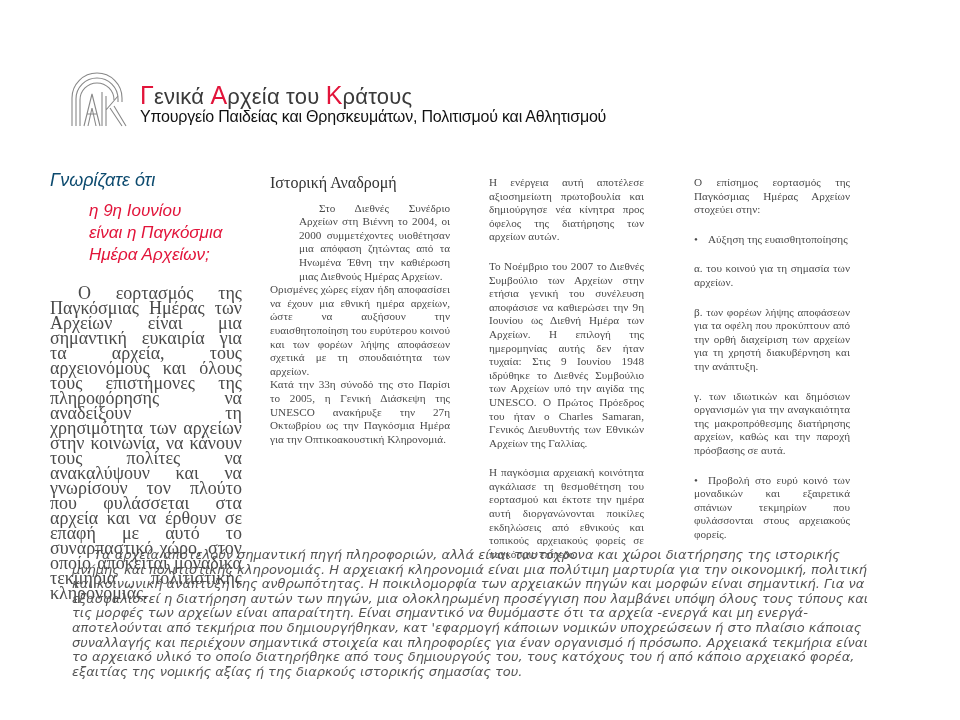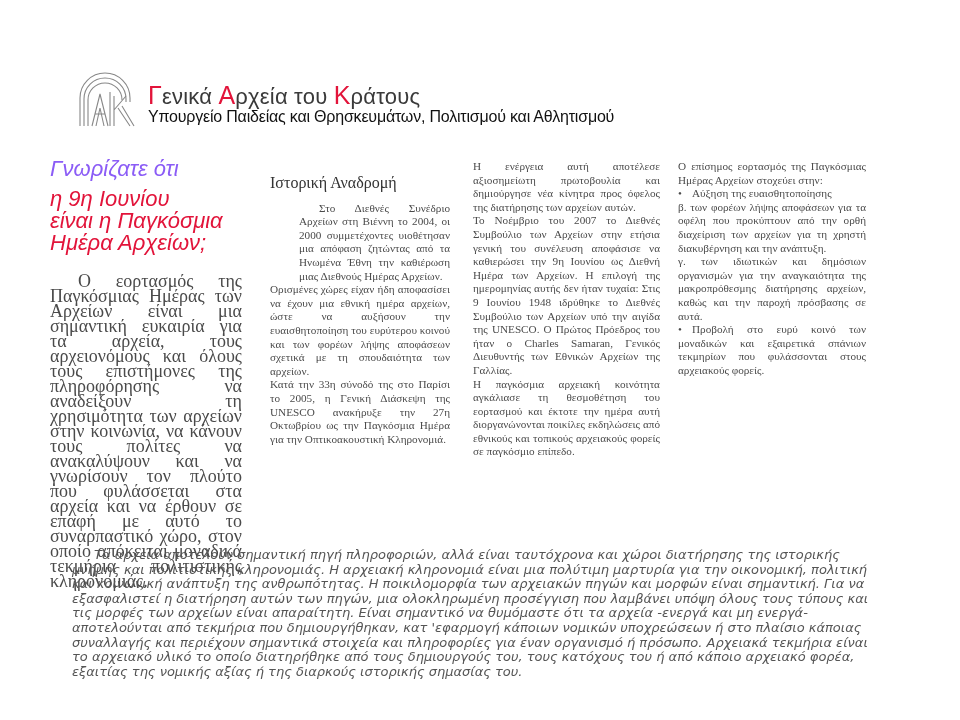--- a/index.html
+++ b/index.html
@@ -1,38 +1,38 @@
 <!DOCTYPE html>
 <html><head>
 <meta charset="utf-8">
 <style>
   html, body { margin:0; padding:0; background:#ffffff; }
   body { width:960px; height:720px; position:relative; overflow:hidden; font-family:"Liberation Serif", serif; color:#333; }
-  .header { position:absolute; left:72px; top:68px; width:460px; height:66px; }
+  .header { position:absolute; left:64px; top:68px; width:460px; height:66px; }
   .logo { position:absolute; left:0; top:0; width:66px; height:66px; }
   .org-title { position:absolute; left:76px; top:13px; font-family:"Liberation Sans", sans-serif; font-size:22px; color:#3a3a3a; letter-spacing:0.2px; white-space:nowrap; }
   .org-title .cap { color:#e2143a; font-size:25px; }
   .org-sub { position:absolute; left:76px; top:40px; font-family:"Liberation Sans", sans-serif; font-size:16px; color:#111; white-space:nowrap; letter-spacing:-0.2px; }
 
   .scan { position:absolute; left:40px; top:150px; width:840px; height:380px; }
   .col { position:absolute; top:0; font-size:11.2px; line-height:13.6px; color:#4a4a4a; text-align:justify; }
   .col1 { left:10px; width:192px; }
   .col2 { left:230px; width:180px; }
   .col3 { left:433px; width:187px; }
   .col4 { left:638px; width:188px; }
 
-  .kn-head { font-family:"Liberation Sans", sans-serif; font-style:italic; font-size:22px; color:#8b5cf6; margin:12px 0 12px 0; }
-  .kn-red { font-family:"Liberation Sans", sans-serif; font-style:italic; font-size:22px; color:#e2143a; line-height:22px; margin-bottom:20px; }
+  .kn-head { font-family:"Liberation Sans", sans-serif; font-style:italic; font-size:18px; color:#0c4a6e; margin:24px 0 12px 0; }
+  .kn-red { font-family:"Liberation Sans", sans-serif; font-style:italic; font-size:17px; color:#e2143a; line-height:22px; margin-bottom:20px;margin-left:39px; }
   .kn-red div { white-space:nowrap; }
   .col1 p { font-size:18px; line-height:15px; text-indent:28px; margin:0; }
 
   .hist-head { font-size:16px; color:#333; margin:26px 0 12px 0; }
   .col2 p { margin:0; }
   .col2 p.first { text-indent:20px;margin-left:29px; }
-  .col3 p, .col4 p { margin:0; }
+  .col3 p, .col4 p { margin:16px; }
   .col3 { padding-top:10px; }
   .col4 { padding-top:10px; }
   .bullet::before { content:"•"; display:inline-block; width:14px; }
 
   .footnote { position:absolute; left:72px; top:548px; width:810px; font-family:"DejaVu Sans", sans-serif; font-style:italic; font-size:13px; line-height:14.6px; color:#555; text-align:left; }
   .footnote p { margin:0; text-indent:22px; }
 </style>
 </head>
 <body>
 
@@ -73,20 +73,21 @@
 
   <div class="col col3">
     <p>Η ενέργεια αυτή αποτέλεσε αξιοσημείωτη πρωτοβουλία και δημιούργησε νέα κίνητρα προς όφελος της διατήρησης των αρχείων αυτών.</p>
     <p>Το Νοέμβριο του 2007 το Διεθνές Συμβούλιο των Αρχείων στην ετήσια γενική του συνέλευση αποφάσισε να καθιερώσει την 9η Ιουνίου ως Διεθνή Ημέρα των Αρχείων. Η επιλογή της ημερομηνίας αυτής δεν ήταν τυχαία: Στις 9 Ιουνίου 1948 ιδρύθηκε το Διεθνές Συμβούλιο των Αρχείων υπό την αιγίδα της UNESCO. Ο Πρώτος Πρόεδρος του ήταν ο Charles Samaran, Γενικός Διευθυντής των Εθνικών Αρχείων της Γαλλίας.</p>
     <p>Η παγκόσμια αρχειακή κοινότητα αγκάλιασε τη θεσμοθέτηση του εορτασμού και έκτοτε την ημέρα αυτή διοργανώνονται ποικίλες εκδηλώσεις από εθνικούς και τοπικούς αρχειακούς φορείς σε παγκόσμιο επίπεδο.</p>
   </div>
 
   <div class="col col4">
     <p>Ο επίσημος εορτασμός της Παγκόσμιας Ημέρας Αρχείων στοχεύει στην:</p>
     <p class="bullet">Αύξηση της ευαισθητοποίησης</p>
+    <p>α. του κοινού για τη σημασία των αρχείων.</p>
     <p>β. των φορέων λήψης αποφάσεων για τα οφέλη που προκύπτουν από την ορθή διαχείριση των αρχείων για τη χρηστή διακυβέρνηση και την ανάπτυξη.</p>
     <p>γ. των ιδιωτικών και δημόσιων οργανισμών για την αναγκαιότητα της μακροπρόθεσμης διατήρησης αρχείων, καθώς και την παροχή πρόσβασης σε αυτά.</p>
     <p class="bullet">Προβολή στο ευρύ κοινό των μοναδικών και εξαιρετικά σπάνιων τεκμηρίων που φυλάσσονται στους αρχειακούς φορείς.</p>
   </div>
 </div>
 
 <div class="footnote">
   <p>Τα αρχεία αποτελούν σημαντική πηγή πληροφοριών, αλλά είναι ταυτόχρονα και χώροι διατήρησης της ιστορικής μνήμης και πολιτιστικής κληρονομιάς. Η αρχειακή κληρονομιά είναι μια πολύτιμη μαρτυρία για την οικονομική, πολιτική και κοινωνική ανάπτυξη της ανθρωπότητας. Η ποικιλομορφία των αρχειακών πηγών και μορφών είναι σημαντική. Για να εξασφαλιστεί η διατήρηση αυτών των πηγών, μια ολοκληρωμένη προσέγγιση που λαμβάνει υπόψη όλους τους τύπους και τις μορφές των αρχείων είναι απαραίτητη. Είναι σημαντικό να θυμόμαστε ότι τα αρχεία -ενεργά και μη ενεργά- αποτελούνται από τεκμήρια που δημιουργήθηκαν, κατ 'εφαρμογή κάποιων νομικών υποχρεώσεων ή στο πλαίσιο κάποιας συναλλαγής και περιέχουν σημαντικά στοιχεία και πληροφορίες για έναν οργανισμό ή πρόσωπο. Αρχειακά τεκμήρια είναι το αρχειακό υλικό το οποίο διατηρήθηκε από τους δημιουργούς του, τους κατόχους του ή από κάποιο αρχειακό φορέα, εξαιτίας της νομικής αξίας ή της διαρκούς ιστορικής σημασίας του.</p>
 </div>
 

